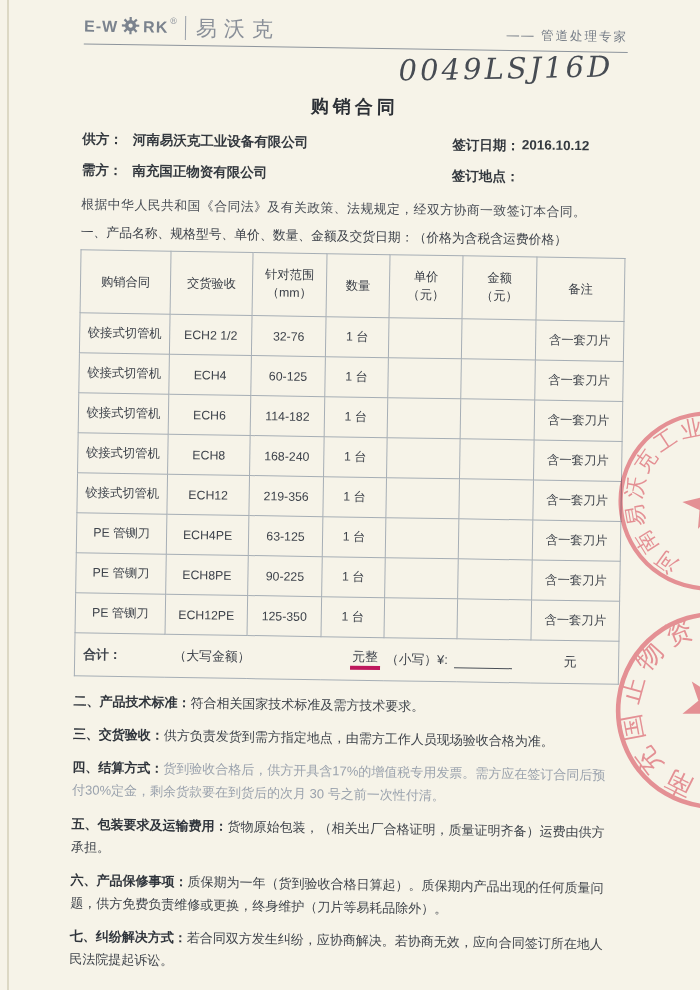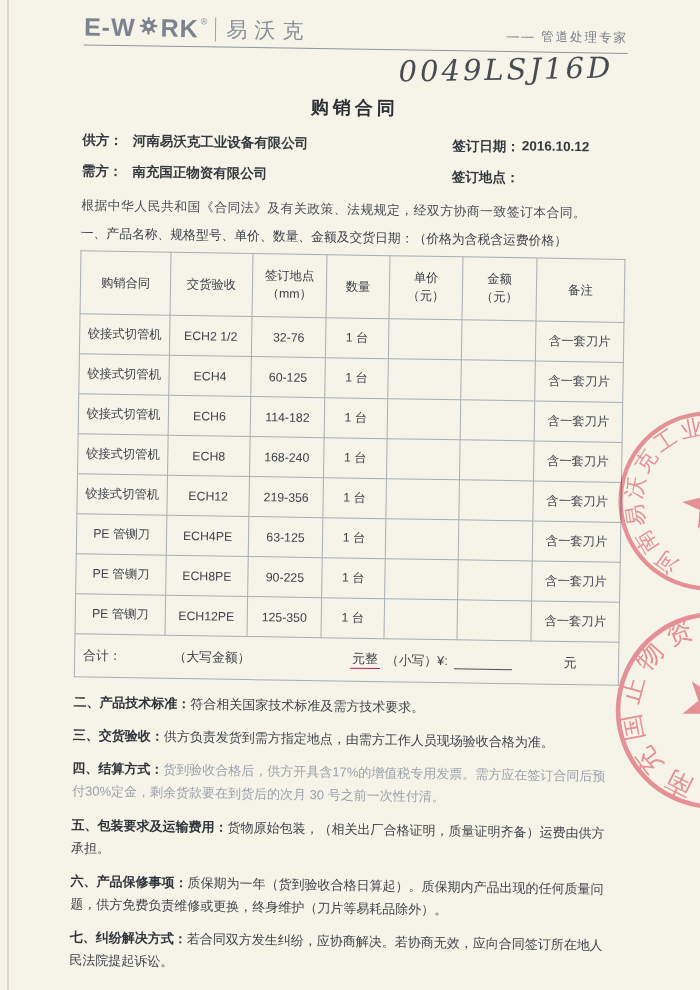--- a/index.html
+++ b/index.html
@@ -12,21 +12,21 @@
   .scan-edge{position:absolute;left:7px;top:0;width:2px;height:100%;background:#dcd8c4;}
   .sheet{
     position:absolute;left:0;top:0;width:700px;
     transform:rotate(0.9deg);transform-origin:60px 30px;
   }
   .content{padding:0 72px 0 84px;}
 
   
   .brand-row{display:flex;justify-content:space-between;align-items:flex-end;margin:12px 0 3px 0;}
   .brand{display:flex;align-items:center;gap:2px;color:#7b838e;}
-  .brand-latin{font-weight:800;font-size:25px;letter-spacing:1px;}
+  .brand-latin{font-weight:800;font-size:16px;letter-spacing:1px;}
   .brand-reg{font-size:9px;vertical-align:top;align-self:flex-start;margin-top:2px;color:#8a909a;}
   .brand-divider{width:1px;height:24px;background:#9aa1aa;margin:0 8px 0 6px;}
   .brand-cn{font-size:21px;letter-spacing:7px;color:#8a9099;font-weight:400;}
   .gear{margin:0 1px;display:inline-block;}
   .tagline{font-size:12.5px;color:#767d87;letter-spacing:2px;white-space:nowrap;padding-bottom:3px;}
   .header-rule{border-top:1.6px solid #8d949c;height:0;}
   .hand-code{
     text-align:right;margin:6px 14px 0 0;
     font-family:"DejaVu Serif", serif;font-style:italic;
     font-size:29px;color:#474c53;letter-spacing:3px;line-height:34px;
@@ -54,23 +54,23 @@
     font-size:12.3px;color:#3e434b;
   }
   table.items th{height:58px;color:#383d45;}
   table.items td{height:35px;}
   .th2{display:block;line-height:1.5;}
   td.note-cell{color:#3b4048;}
   tr.total-row td{height:38px;text-align:left;padding-left:8px;font-size:12.8px;}
   .total-inline{display:flex;align-items:center;gap:6px;}
   .gap-lg{display:inline-block;width:88px;}
   .gap-md{display:inline-block;width:40px;}
-  .u{border-bottom:1px solid #be185d;padding:0 2px;}
+  .u{border-bottom:4px solid #be185d;padding:0 2px;}
   .u-blank{display:inline-block;width:58px;border-bottom:1px solid #4a4f57;height:14px;}
-  .total-label{font-weight:400;text-align:right;}
+  .total-label{font-weight:700;text-align:right;}
 
   
   .clauses{margin-top:13px;font-size:13px;line-height:1.78;color:#3f444b;}
   .clauses p{margin:0 0 10px 0;}
   .cl-head{font-weight:700;color:#2f343b;}
   .faded{color:#9aa2ad;}
 
   
   .stamp{position:absolute;mix-blend-mode:multiply;opacity:0.82;}
   .stamp1{left:613px;top:406px;transform:rotate(-12deg);}
@@ -151,21 +151,21 @@
           <col class="c3">
           <col class="c4">
           <col class="c5">
           <col class="c6">
           <col class="c7">
         </colgroup>
       <thead>
         <tr>
           <th><span>购销合同</span><span class="th2"></span></th>
           <th><span>交货验收</span><span class="th2"></span></th>
-          <th><span>签订地点</span><span class="th2">（mm）</span></th>
+          <th><span>针对范围</span><span class="th2">（mm）</span></th>
           <th><span>数量</span><span class="th2"></span></th>
           <th><span>单价</span><span class="th2">（元）</span></th>
           <th><span>金额</span><span class="th2">（元）</span></th>
           <th><span>备注</span><span class="th2"></span></th>
         </tr>
       </thead>
       <tbody>
         <tr>
           <td>铰接式切管机</td>
           <td>ECH2 1/2</td>

